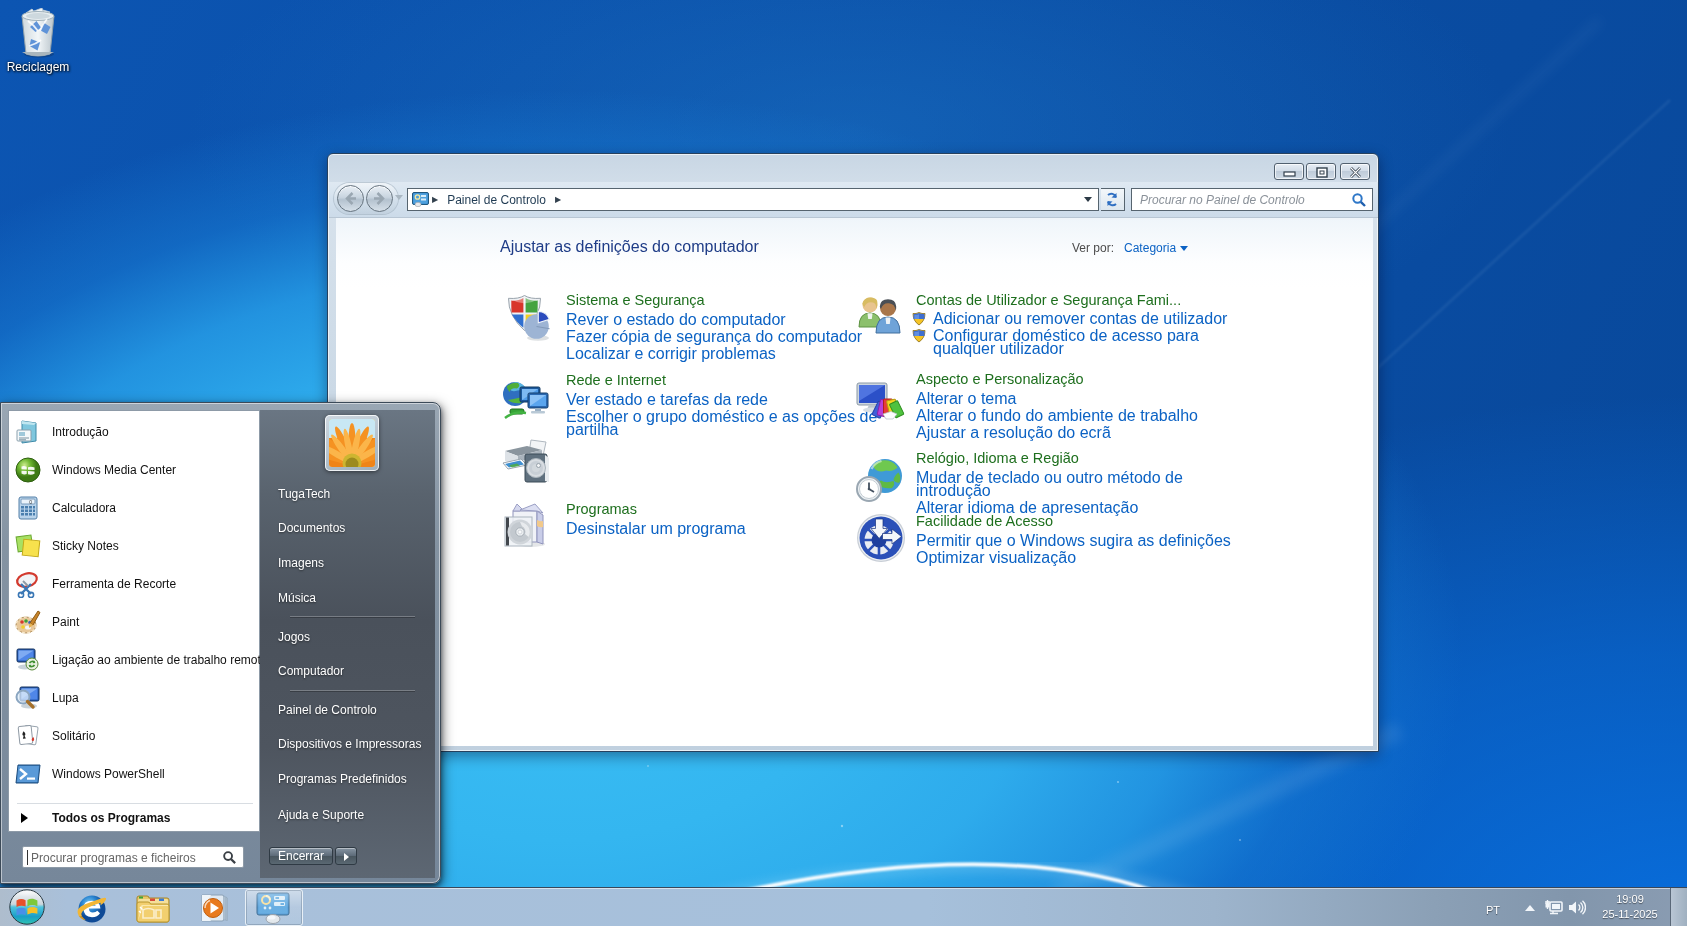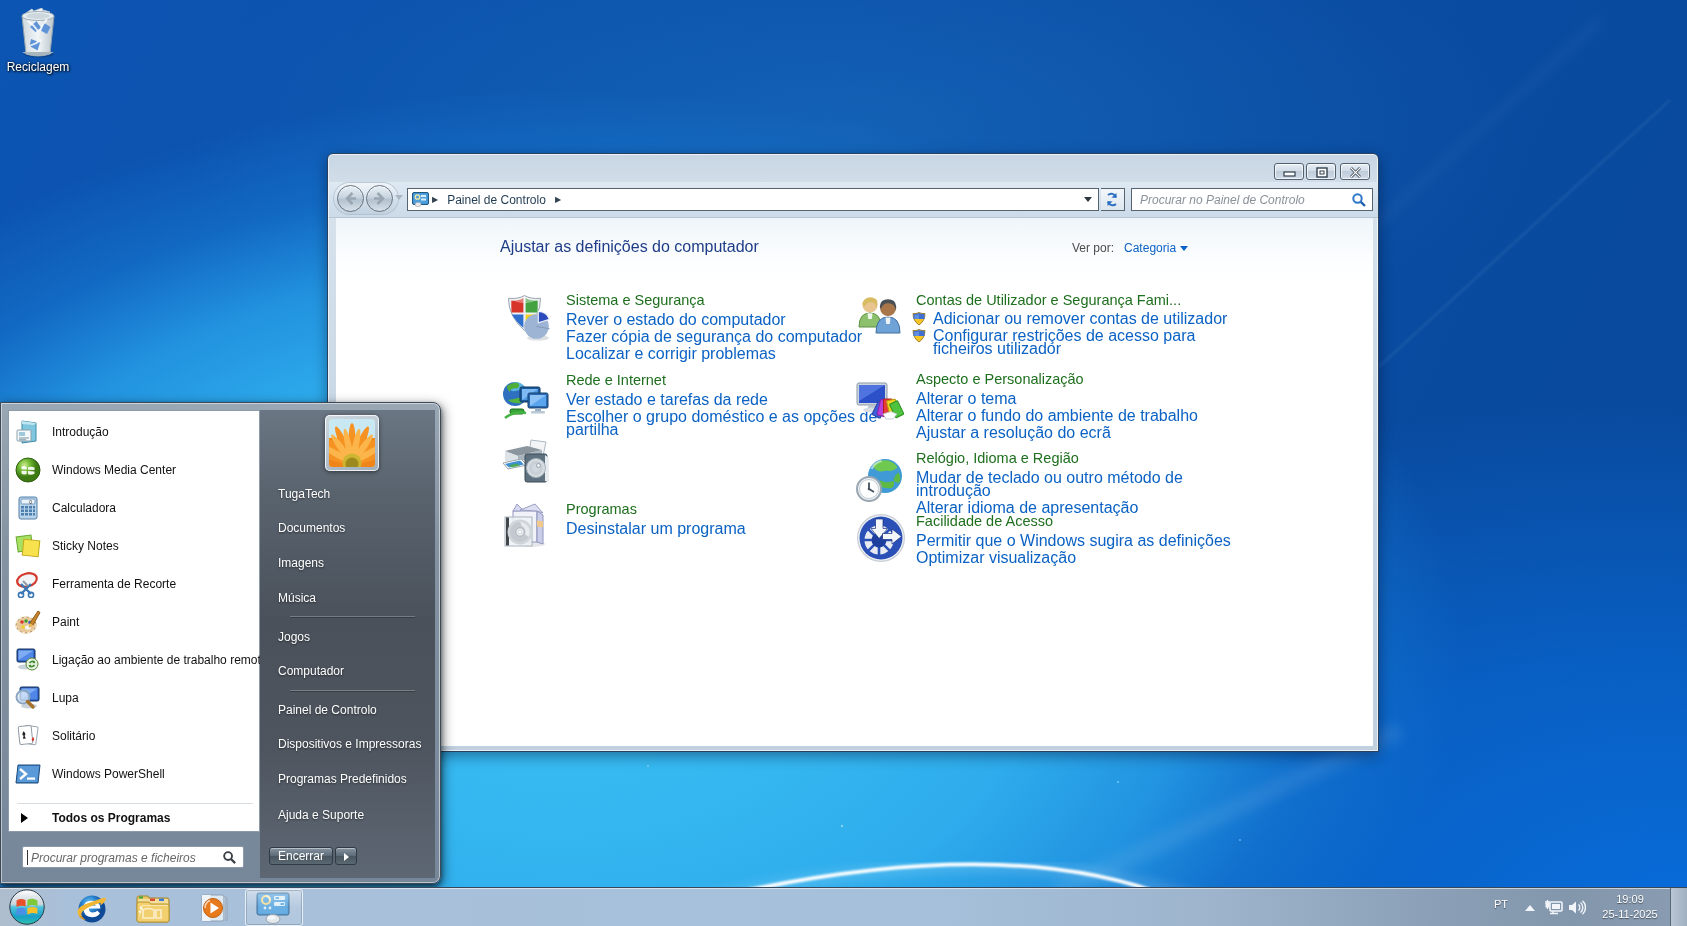--- a/index.html
+++ b/index.html
@@ -57,21 +57,21 @@
 #smleft{position:absolute;left:7px;top:7px;width:252px;height:422px;background:#fff;border:1px solid #8d9aa7}
 .smitem{position:absolute;left:0px;height:38px;width:290px}
 .smitem .txt{position:absolute;left:43px;top:50%;transform:translateY(-50%);font-size:12px;color:#111;line-height:15px}
 .smitem .arrow{position:absolute;right:10px;top:50%;transform:translateY(-50%);width:0;height:0;border-top:4px solid transparent;border-bottom:4px solid transparent;border-left:5px solid #000}
 .smitem svg{position:absolute;left:5px;top:50%;transform:translateY(-50%)}
 #smsep{position:absolute;left:8px;width:236px;border-top:1px solid #d8dde2}
 #todos{position:absolute;left:0px;top:396px;width:250px;height:24px}
 #todos .txt{position:absolute;left:43px;top:4px;font-size:12px;font-weight:bold;color:#111}
 #todos .tri{position:absolute;left:12px;top:6px;width:0;height:0;border-top:5px solid transparent;border-bottom:5px solid transparent;border-left:7px solid #000}
 #smsearch{position:absolute;left:21px;top:443px;width:222px;height:22px;background:#fff;border:1px solid #8d9aa7;border-radius:2px}
-#smsearch .ph{position:absolute;left:8px;top:4px;font-size:12px;font-style:italic;color:#666}
+#smsearch .ph{position:absolute;left:8px;top:4px;font-size:12px;color:#666}
 #smsearch .caret{position:absolute;left:4px;top:3px;width:1px;height:15px;background:#333}
 #smright{position:absolute;left:259px;top:7px;width:175px;height:468px;
  background:linear-gradient(180deg,#6a7683 0%,#59636e 18%,#4a515b 45%,#4e555f 72%,#5d6773 100%)}
 .smr{position:absolute;left:18px;font-size:12px;color:#fff;text-shadow:0 1px 2px rgba(0,0,0,.5)}
 .smrsep{position:absolute;left:30px;width:125px;border-top:1px solid rgba(255,255,255,.25);box-shadow:0 1px 0 rgba(0,0,0,.25)}
 #avatar{position:absolute;left:65px;top:5px;width:54px;height:56px;border-radius:5px;
  background:linear-gradient(160deg,#cfd8e0,#9fb0bd);box-shadow:0 1px 4px rgba(0,0,0,.5), inset 0 0 0 1px rgba(255,255,255,.8)}
 #avatar .pic{position:absolute;left:4px;top:4px;width:46px;height:48px;border-radius:3px;overflow:hidden;
  background:radial-gradient(circle at 55% 62%, #f5d63e 0%, #f0a01e 18%, #e87317 34%, #ef8c2a 52%, #f8b93f 72%, #f3cf58 100%)}
 #encerrar{position:absolute;left:9px;top:437px;width:64px;height:18px;border-radius:3px;border:1px solid #2f3a44;
@@ -81,21 +81,21 @@
  background:linear-gradient(180deg,#8795a3,#5d6b79 48%,#49565f 52%,#5a6872);box-shadow:inset 0 1px 0 rgba(255,255,255,.4)}
 #encarrow .t{position:absolute;left:8px;top:5px;width:0;height:0;border-top:4px solid transparent;border-bottom:4px solid transparent;border-left:5px solid #fff}
 
 #taskbar{position:absolute;left:0;top:887px;width:1687px;height:39px;
  background:linear-gradient(90deg,#aebdcd 0%,#a9c0da 4%,#a6c0db 55%,#9db4cc 72%,#8ba0b6 85%,#8296ac 93%,#8a9cb2 100%);
  border-top:1px solid #39475a;box-shadow:inset 0 1px 0 rgba(255,255,255,.55)}
 .tbicon{position:absolute;top:2px}
 #cpbtn{position:absolute;left:245px;top:1px;width:58px;height:37px;border:1px solid #e8f0f7;border-radius:3px;
  background:linear-gradient(180deg,rgba(255,255,255,.45),rgba(255,255,255,.15) 50%,rgba(200,220,235,.25));box-shadow:inset 0 0 0 1px rgba(90,110,130,.35)}
 #tray{position:absolute;right:0;top:0;height:39px;color:#fff;font-size:11px}
-#traypt{position:absolute;left:-201px;top:10px;width:30px;text-align:center;color:#fff;text-shadow:0 1px 1px rgba(0,0,0,.5)}
+#traypt{position:absolute;left:-201px;top:16px;width:30px;color:#fff;text-shadow:0 1px 1px rgba(0,0,0,.5)}
 #trayup{position:absolute;left:-162px;top:17px;width:0;height:0;border-left:5px solid transparent;border-right:5px solid transparent;border-bottom:6px solid #f2f6fa}
 #clock{position:absolute;left:-90px;top:4px;width:66px;text-align:center;color:#fff;text-shadow:0 1px 1px rgba(0,0,0,.5);line-height:15px}
 #showdesk{position:absolute;right:0;top:0;width:17px;height:39px;border-left:1px solid #5a6878;background:linear-gradient(90deg,#b9c6d4,#9fb0c0)}
 </style></head>
 <body>
 <svg id="wallfx" viewBox="0 0 1687 926">
   <defs>
     <filter id="blur1">
         <feGaussianBlur stdDeviation="1.2"></feGaussianBlur>
       </filter>
@@ -292,21 +292,21 @@
             <path d="M2.5 3 Q4.5 3.3 7 2.2 L7 6.9 L2.4 6.9 Z" fill="#6f9be8" opacity=".7"></path>
           </svg>
         <a class="lnk" href="#" style="margin:0 0 0 17px">Adicionar ou remover contas de utilizador</a>
       </div>
       <div style="position:relative;margin-top:4px">
         <svg style="position:absolute;left:-4px;top:0px" width="14" height="14" viewBox="0 0 14 14">
             <path d="M1 1.5 Q4 2 7 .5 Q10 2 13 1.5 Q13 9 7 13 Q1 9 1 1.5 Z" fill="#f5c425" stroke="#8a6d1a" stroke-width=".8"></path>
             <path d="M1.5 1.9 Q4 2.3 7 .9 Q10 2.3 12.5 1.9 L12.6 6.9 L1.4 6.9 Z" fill="#3f6fd0"></path>
             <path d="M2.5 3 Q4.5 3.3 7 2.2 L7 6.9 L2.4 6.9 Z" fill="#6f9be8" opacity=".7"></path>
           </svg>
-        <a class="lnk" href="#" style="margin:0 0 0 17px;width:280px">Configurar restrições de acesso para ficheiros utilizador</a>
+        <a class="lnk" href="#" style="margin:0 0 0 17px;width:280px">Configurar doméstico de acesso para qualquer utilizador</a>
       </div>
     </div>
     <svg class="caticon" style="left:519px;top:161px" width="52" height="50" viewBox="0 0 52 50">
       <rect x="2" y="4" width="30" height="22" rx="2" fill="#cdd6de" stroke="#8b99a6"></rect>
       <rect x="4" y="6" width="26" height="18" fill="#2b50c8"></rect>
       <path d="M4 6 L30 6 L4 22 Z" fill="#4f74e0"></path>
       <path d="M14 26 L20 26 L22 30 L12 30 Z" fill="#b9c4cd"></path>
       <ellipse cx="17" cy="31" rx="9" ry="2.5" fill="#d7dee4"></ellipse>
       <g transform="translate(20,17)">
         <rect x="0" y="6" width="9" height="15" rx="1" transform="rotate(26 4 13)" fill="#3f5fd8" stroke="#2442a8"></rect>

